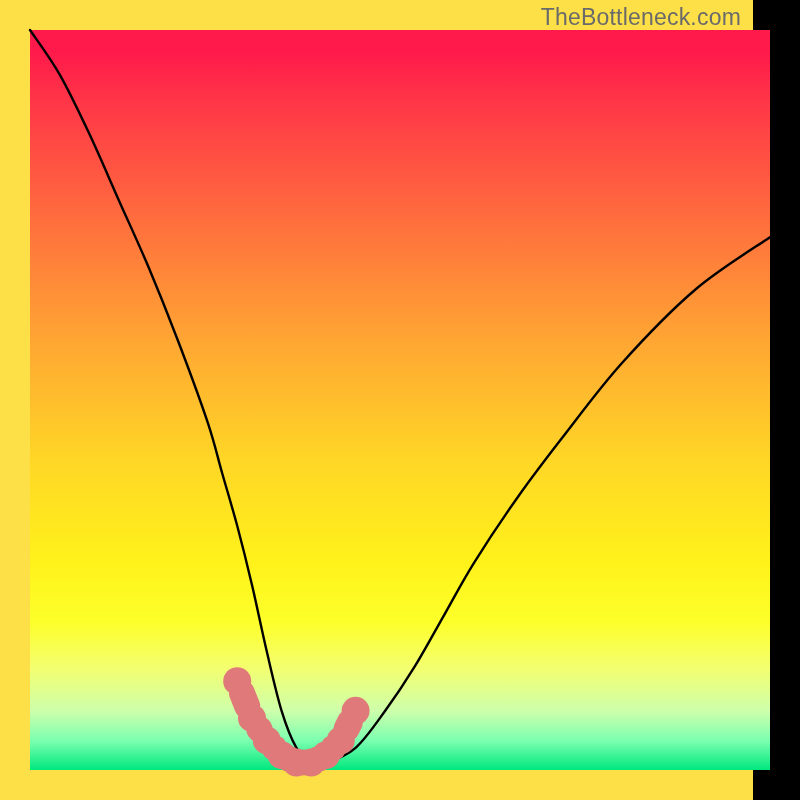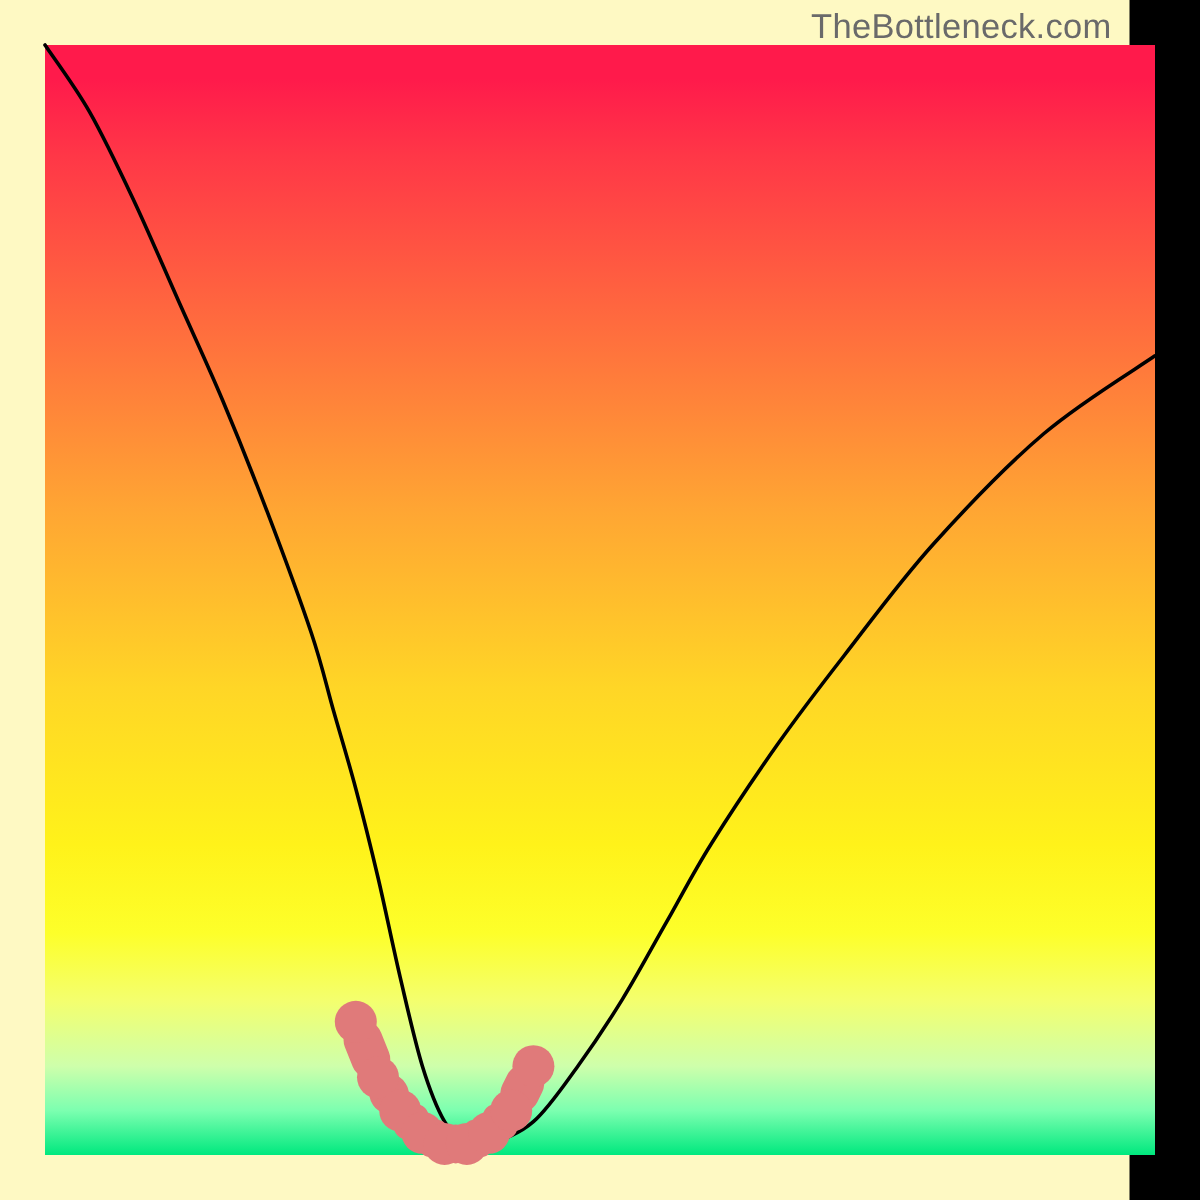--- a/index.html
+++ b/index.html
@@ -10,21 +10,21 @@
     background: #000;
     overflow: hidden;
     font-family: Arial, Helvetica, sans-serif;
   }
   .frame {
     position: absolute;
     left: 0;
     top: 0;
     width: 753px;
     height: 800px;
-    background: #fef9c3;
+    background: #fde047;
   }
   .plot {
     position: absolute;
     left: 30px;
     top: 30px;
     width: 740px;
     height: 740px;
     background: linear-gradient(
       to bottom,
       #ff1a4b 0%,

